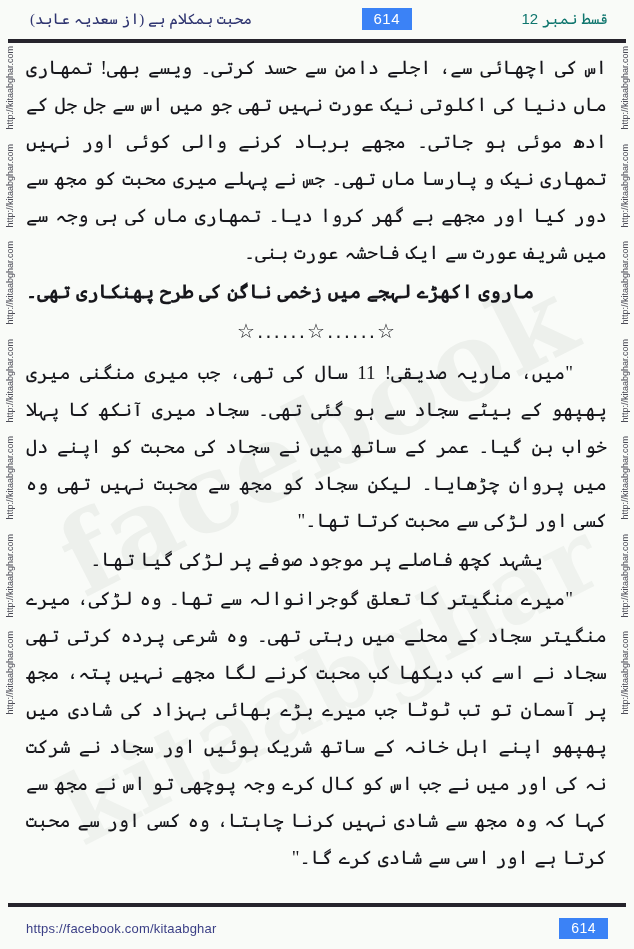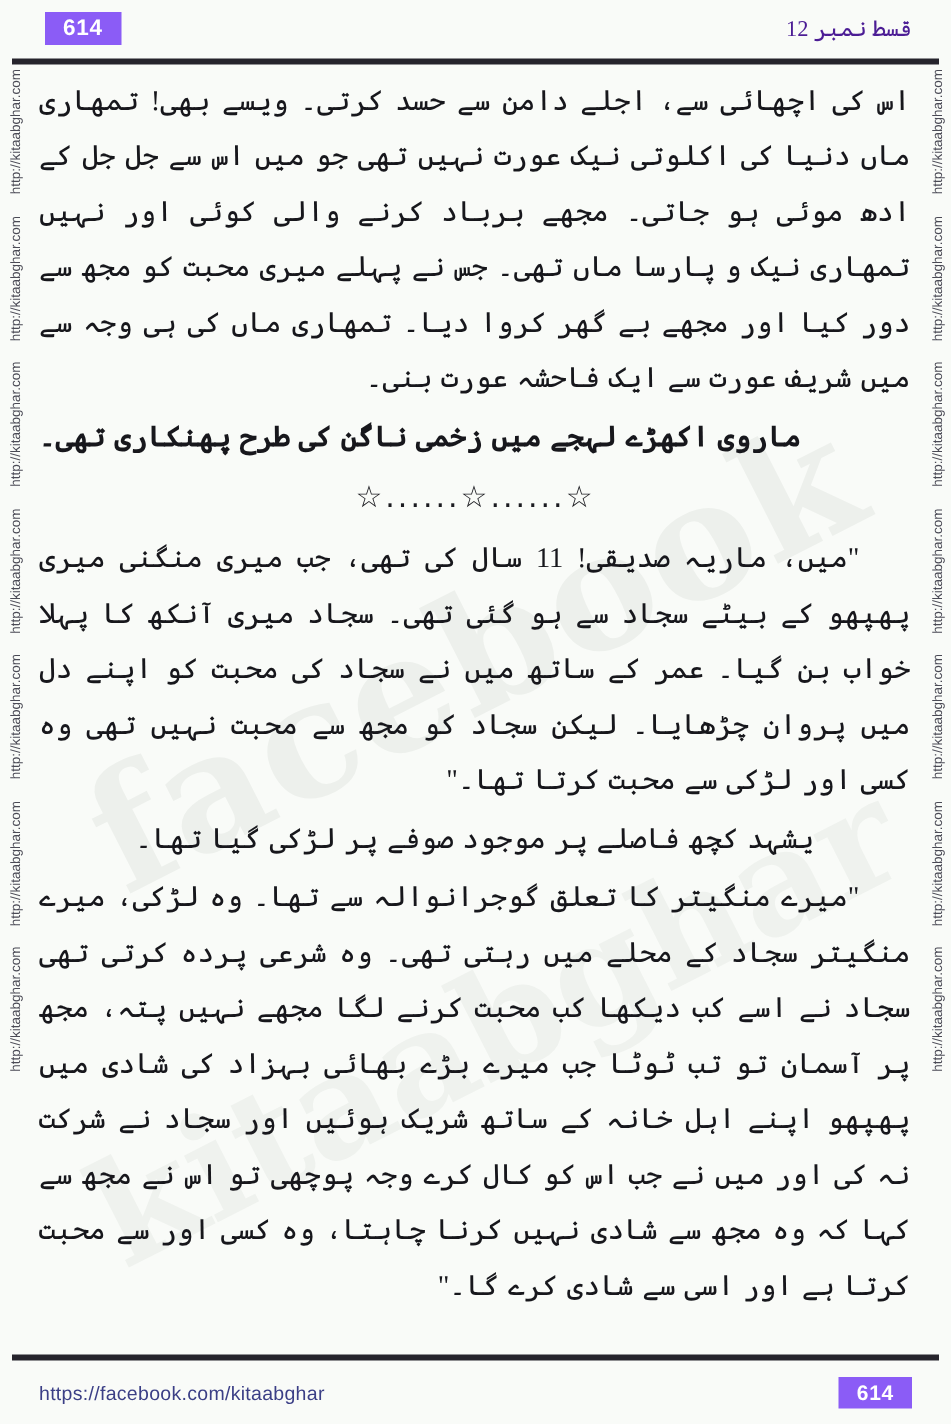--- a/index.html
+++ b/index.html
@@ -67,31 +67,31 @@
     direction: rtl;
   }
   .header-title {
     font-family: "Liberation Serif", "DejaVu Serif", serif;
     font-size: 15px;
     color: #2f3570;
     white-space: nowrap;
     direction: rtl;
   }
   .header-episode {
-    font-family: Liberation Serif, serif;
+    font-family: Liberation Sans, sans-serif;
     font-size: 15px;
-    color: #4c1d95;
+    color: #0f766e;
     white-space: nowrap;
     direction: rtl;
   }
   .page-badge {
-    background: #8b5cf6;
+    background: #3b82f6;
     color: #ffffff;
     font-family: "Liberation Sans", sans-serif;
-    font-weight: bold;
+    font-weight: normal;
     font-size: 15px;
     letter-spacing: 0.5px;
     padding: 3px 12px 4px 12px;
     line-height: 1;
     direction: ltr;
   }
   .rule-top {
     position: relative;
     z-index: 3;
     height: 4px;
@@ -217,20 +217,21 @@
 <body>
 
 <div class="page">
 
   <div class="bg-watermark">facebook</div>
   <div class="bg-watermark-2">kitaabghar</div>
 
   <div class="header">
     <div class="header-episode">قسط نمبر 12</div>
     <div class="page-badge">614</div>
+    <div class="header-title">محبت ہمکلام ہے (از سعدیہ عابد)</div>
   </div>
   <div class="rule-top"></div>
 
   <div class="side-wm right">
     <div class="wm-track">
       <span class="wm-item">http://kitaabghar.com</span>
       <span class="wm-item">http://kitaabghar.com</span>
       <span class="wm-item">http://kitaabghar.com</span>
       <span class="wm-item">http://kitaabghar.com</span>
       <span class="wm-item">http://kitaabghar.com</span>

